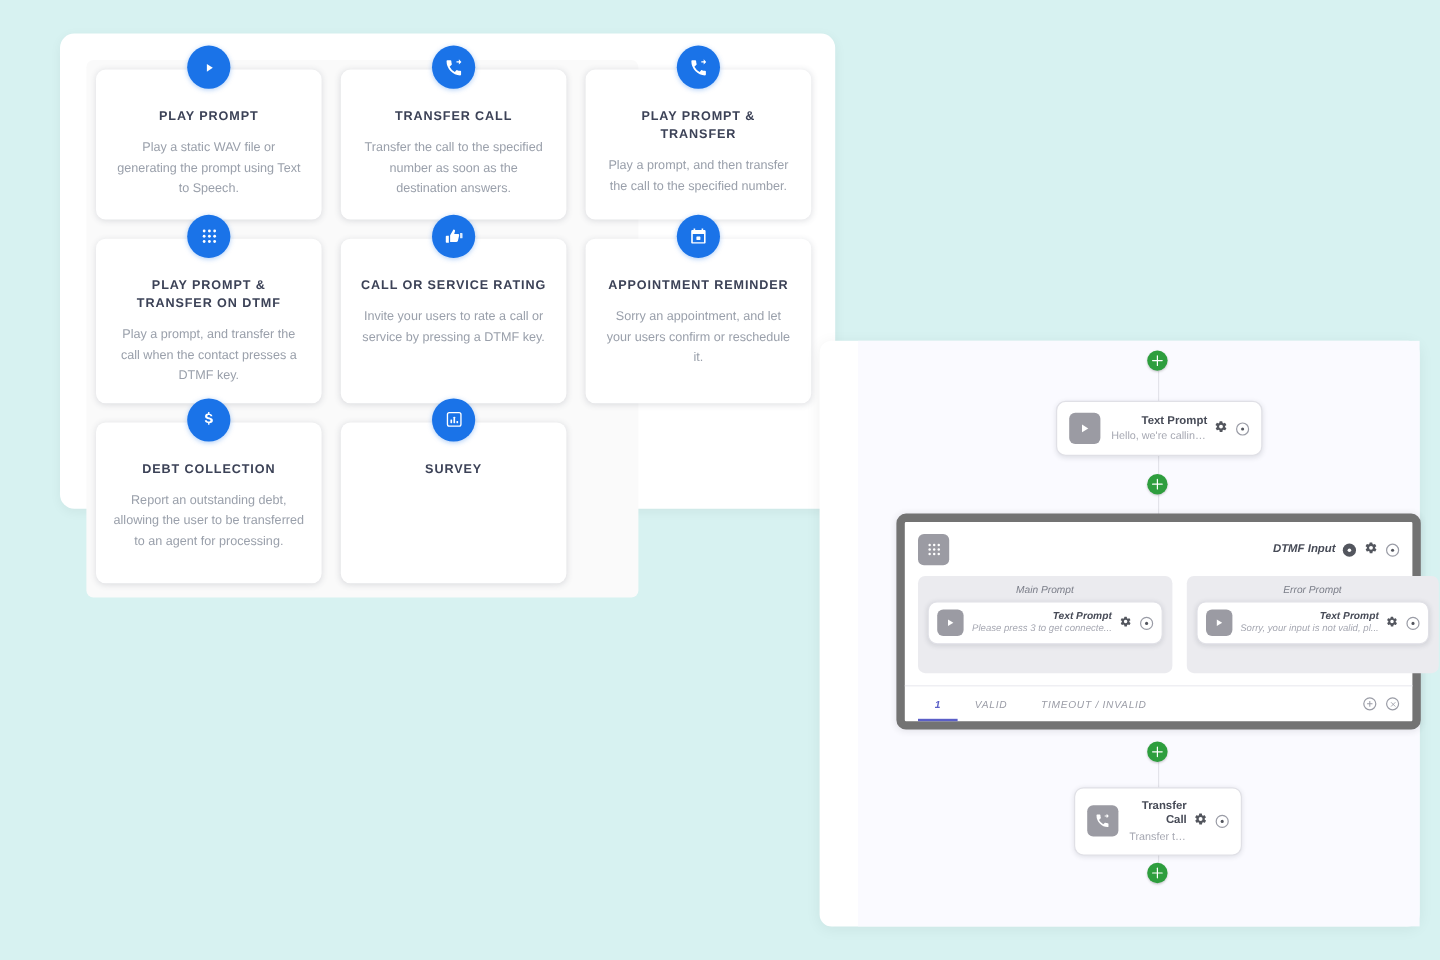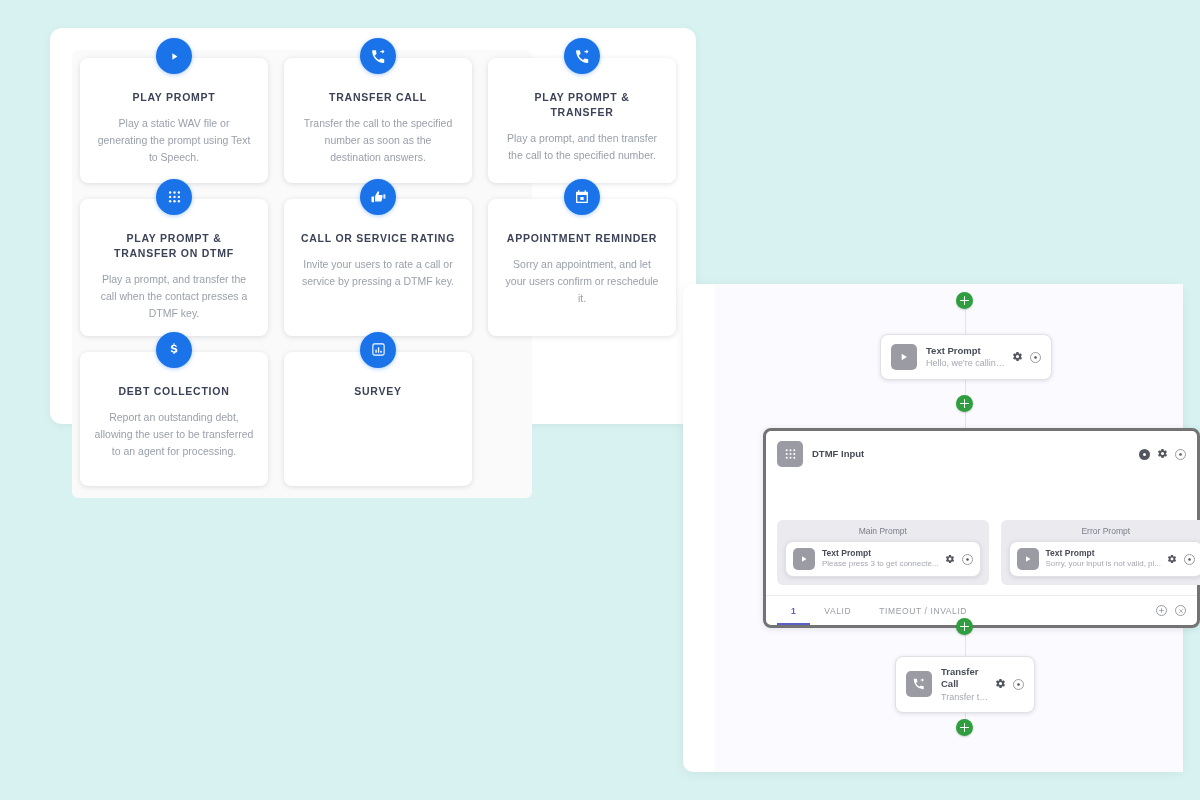--- a/index.html
+++ b/index.html
@@ -166,21 +166,21 @@
     width: 26px;
     height: 26px;
     border-radius: 5px;
     background: #9b9ba3;
     display: flex;
     align-items: center;
     justify-content: center;
     flex: 0 0 auto;
     margin-right: 9px;
   }
-  .node-text { flex: 1 1 auto; min-width: 0; }
+  .node-text { flex: 1 1 auto; min-width: 0; text-align: right; }
   .node-title {
     font-size: 9.5px;
     font-weight: bold;
     color: #474b57;
     line-height: 1.3;
   }
   .node-sub {
     font-size: 9px;
     color: #a6a8b2;
     line-height: 1.35;
@@ -192,46 +192,46 @@
     display: flex;
     align-items: center;
     gap: 7px;
     flex: 0 0 auto;
     margin-left: 6px;
   }
 
   
   #dtmf-node {
     position: absolute;
-    left: 48px;
+    left: 32px;
     top: 144px;
     width: 437px;
     background: #ffffff;
-    border: 3px solid #737373;
+    border: 7px solid #737373;
     border-radius: 8px;
     box-shadow: 0 1px 6px rgba(40,45,60,0.12);
     box-sizing: border-box;
+    font-style: italic;
   }
   #dtmf-header {
     display: flex;
     align-items: center;
     padding: 10px 11px 9px 11px;
   }
   #dtmf-prompts {
     display: flex;
     gap: 12px;
     padding: 0 11px 10px 11px;
   }
   .prompt-group {
     flex: 1 1 0;
     background: #ebebef;
     border-radius: 6px;
-    padding: 6px 8px 8px 8px;
-    box-sizing: border-box;
-    margin-top: 44px;
+    padding: 6px 8px 24px 8px;
+    box-sizing: border-box;
   }
   .prompt-group-label {
     font-size: 8.5px;
     color: #7a7d88;
     text-align: center;
     margin-bottom: 5px;
   }
   .prompt-group .node {
     position: static;
     width: 100%;

